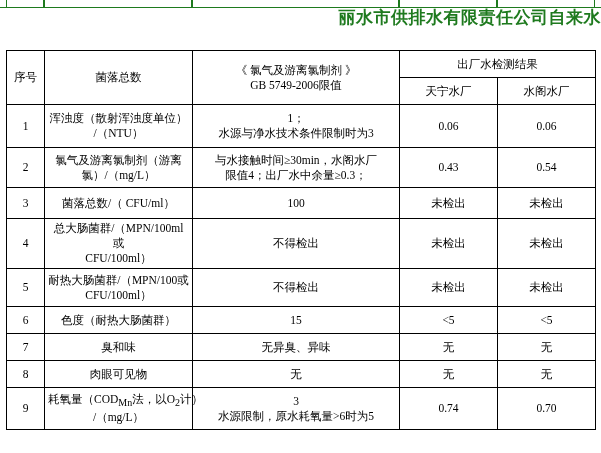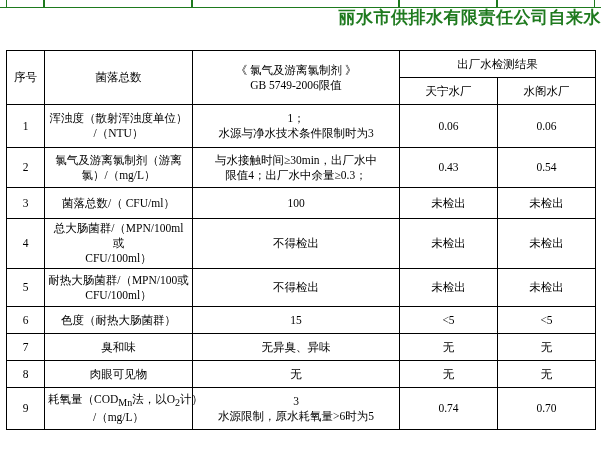--- a/index.html
+++ b/index.html
@@ -152,21 +152,21 @@
         <td>0.06</td>
         <td>0.06</td>
       </tr>
       <tr class="row-h-2">
         <td class="cell-index">2</td>
         <td class="cell-name">
           <div>氯气及游离氯制剂（游离</div>
           <div>氯）/（mg/L）</div>
         </td>
         <td class="cell-std">
-          <div>与水接触时间≥30min，出厂水中</div>
+          <div>与水接触时间≥30min，水阁水厂</div>
           <div>限值4；出厂水中余量≥0.3；</div>
         </td>
         <td>0.43</td>
         <td>0.54</td>
       </tr>
       <tr class="row-h-3">
         <td class="cell-index">3</td>
         <td class="cell-name">
           <div>菌落总数/（ CFU/ml）</div>
         </td>

